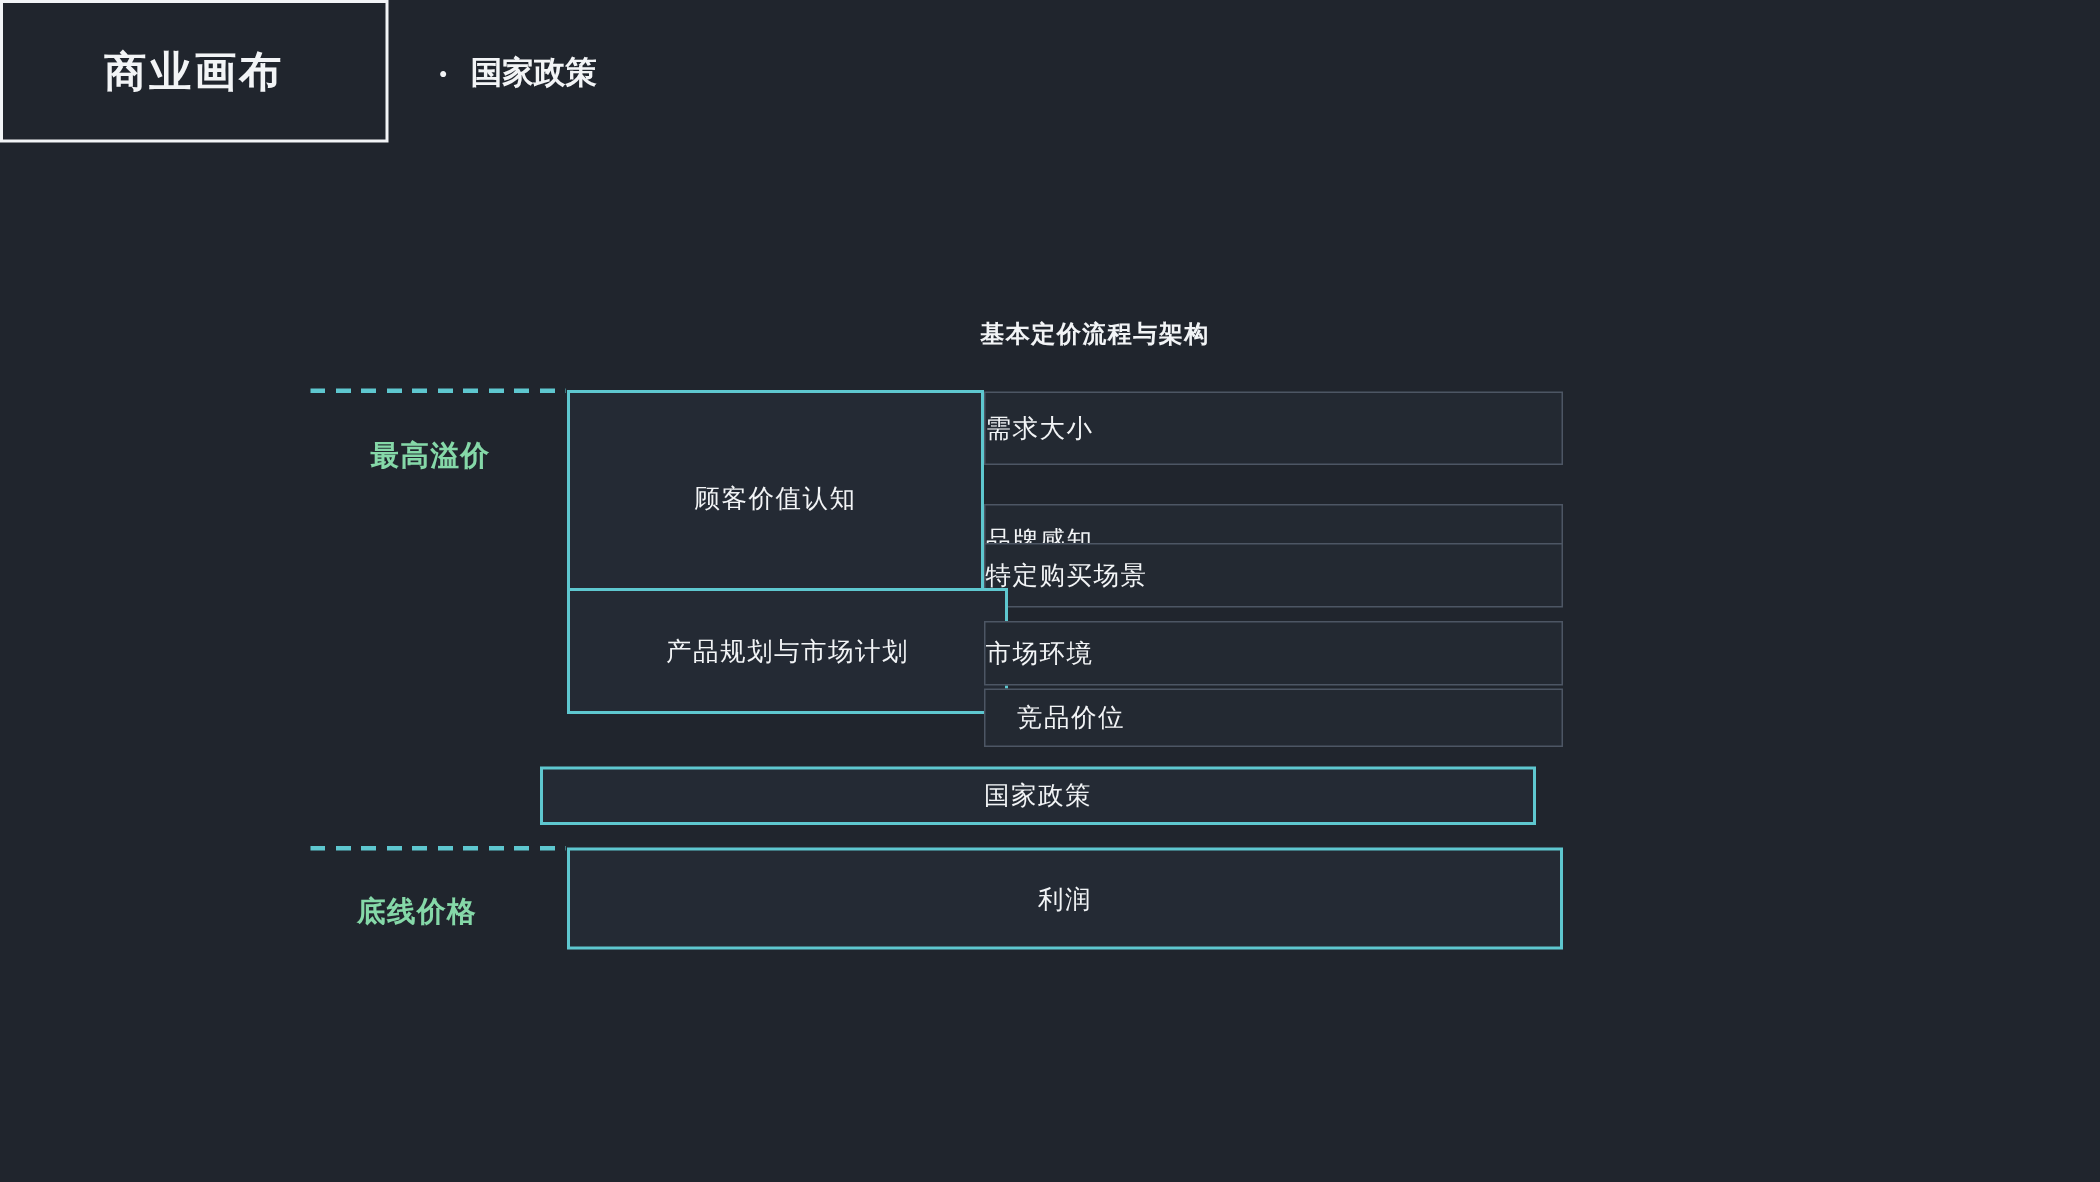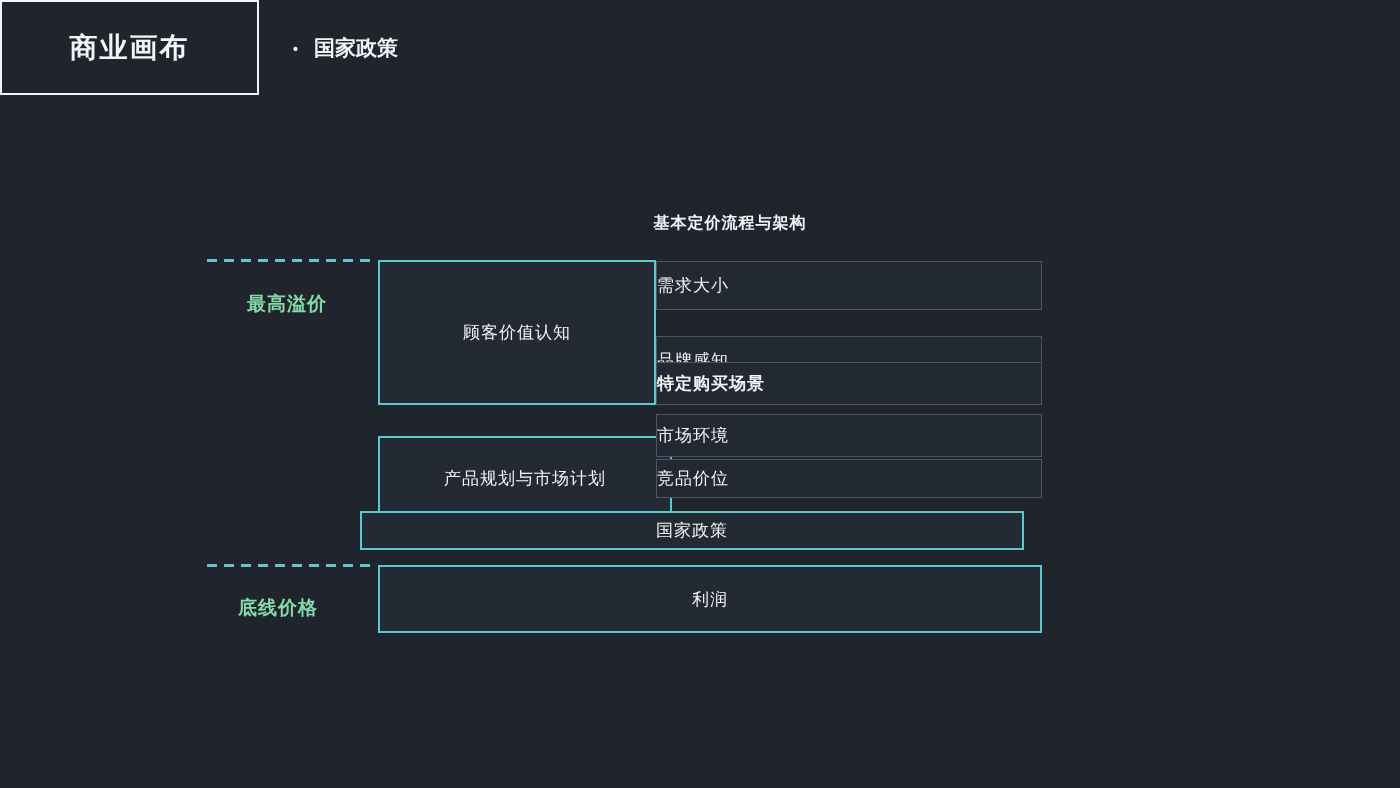--- a/index.html
+++ b/index.html
@@ -72,30 +72,30 @@
     font-size:17px;letter-spacing:1px;
   }
   .factor-row{
     position:absolute;
     border:1px solid var(--gray_border);
     background:var(--row_fill);
     display:flex;align-items:center;justify-content:flex-start;
     font-size:17px;letter-spacing:1px;
   }
   .box-customer{left:378px;top:260px;width:278px;height:145px;}
-  .box-planning{left:378px;top:436px;width:294px;height:84px;}
+  .box-planning{left:378px;top:392px;width:294px;height:84px;}
   .box-policy  {left:360px;top:511px;width:664px;height:39px;}
   .box-profit  {left:378px;top:565px;width:664px;height:68px;align-items:center;}
   .box-cost    {left:378px;top:645px;width:664px;height:57px;}
   .box-final   {left:1063px;top:260px;width:156px;height:443px;background:transparent;}
   .row-1{left:656px;top:261px;width:386px;height:49px;}
   .row-2{left:656px;top:312px;width:386px;height:48px;margin-top:24px;}
-  .row-3{left:656px;top:362px;width:386px;height:43px;font-weight:bold;}
+  .row-3{left:656px;top:362px;width:386px;height:43px;}
   .row-4{left:656px;top:414px;width:386px;height:43px;}
-  .row-5{left:656px;top:459px;width:386px;height:39px;}
+  .row-5{left:656px;top:459px;width:386px;height:39px;padding-left:21px;}
 </style>
 </head>
 <body>
 
 <div class="stage">
 
   <div class="header-box">
     <span>商业画布</span>
   </div>
   <div class="subtitle">

